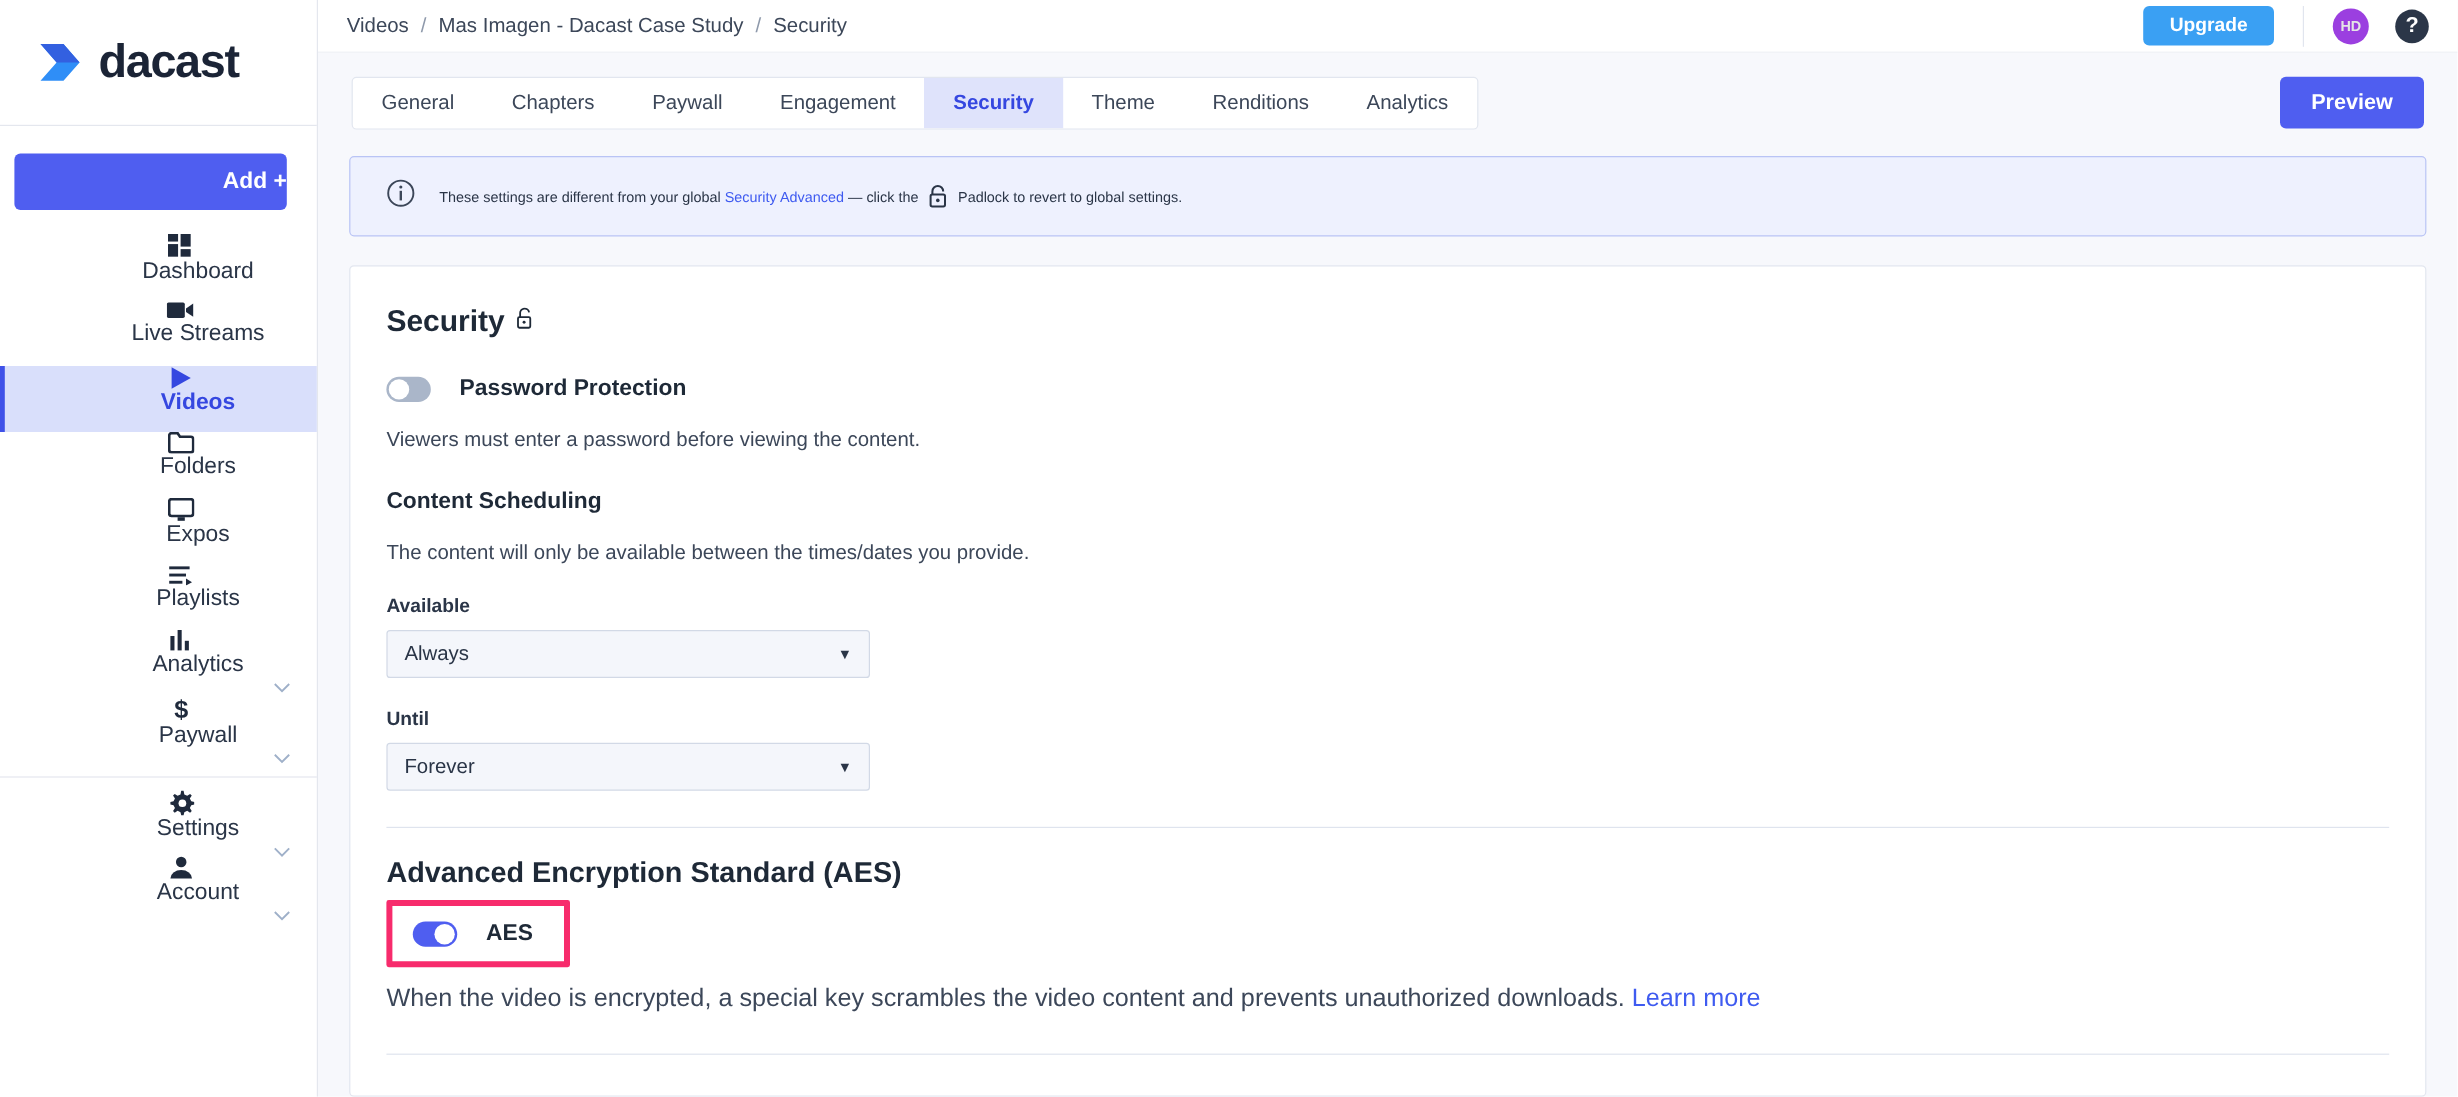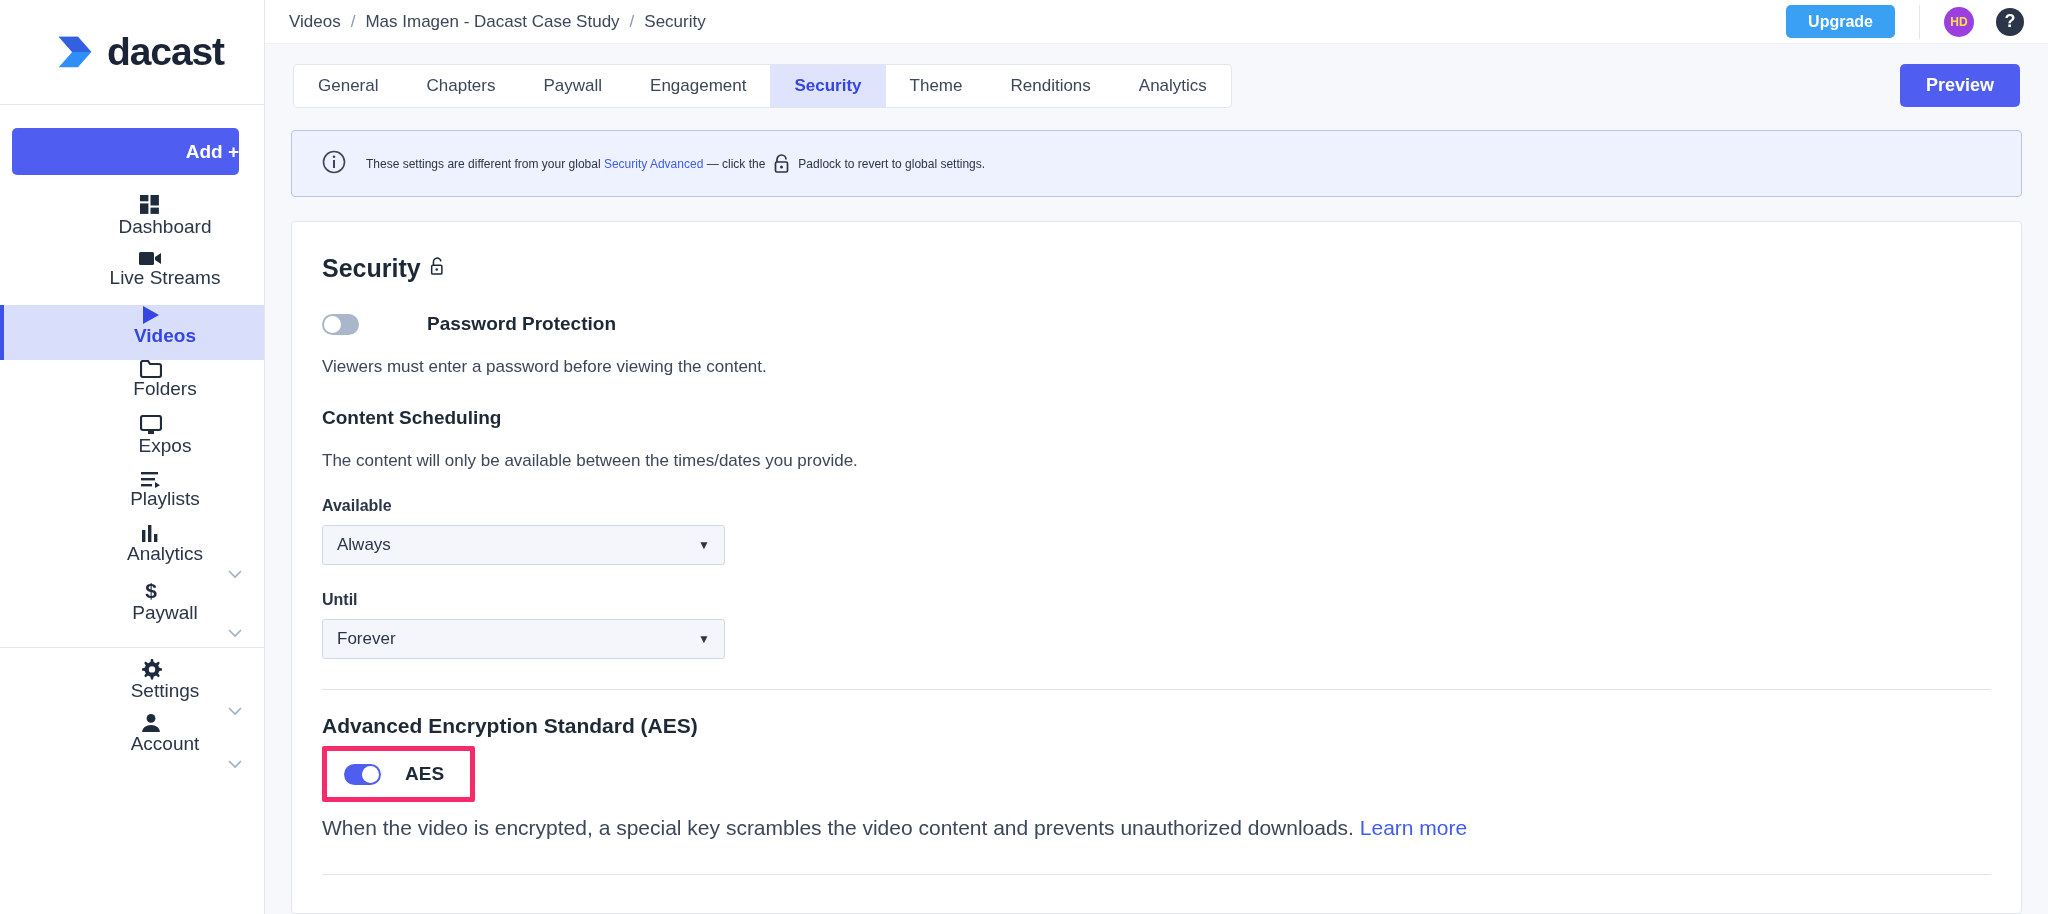--- a/index.html
+++ b/index.html
@@ -14,21 +14,21 @@
 
   
   .sidebar {
     width: 265px; min-width: 265px; height: 914px;
     background: #ffffff;
     border-right: 1px solid #e4e7ee;
     display: flex; flex-direction: column;
   }
   .logo-area {
     height: 105px; border-bottom: 1px solid #e4e7ee;
-    display: flex; align-items: center; padding-left: 53px;
+    display: flex; align-items: center; padding-left: 28px;
   }
   .logo-mark { width: 46px; height: 46px; margin-right: 8px; flex: none; }
   .logo-text { font-size: 39px; font-weight: 700; letter-spacing: -1.1px; color: #1b2436; }
   .add-wrap { padding: 23px 25px 12px 12px; }
   .add-btn {
     display: block; width: 100%; height: 47px; line-height: 47px;
     background: #4f5ef0; color: #fff; border: none; border-radius: 5px;
     font-size: 19px; font-weight: 700; cursor: pointer; text-align: right;
     font-family: "Liberation Sans", sans-serif;
   }
@@ -63,21 +63,21 @@
   .crumb .c-link { cursor: pointer; }
   .top-right { margin-left: auto; display: flex; align-items: center; gap: 0; padding-left: 46px; }
   .upgrade-btn {
     background: #3aa0f3; color: #fff; border: none; border-radius: 5px;
     height: 33px; padding: 0 22px; font-size: 16px; font-weight: 700; cursor: pointer;
     font-family: "Liberation Sans", sans-serif;
   }
   .top-div { width: 1px; height: 34px; background: #e1e5ee; margin: 0 24px; }
   .avatar {
     width: 30px; height: 30px; border-radius: 50%; background: #9b3fe0;
-    color: #fde047; font-size: 12px; font-weight: 700;
+    color: #e5e5e5; font-size: 12px; font-weight: 700;
     display: flex; align-items: center; justify-content: center; cursor: pointer;
   }
   .help-icon {
     width: 28px; height: 28px; border-radius: 50%; background: #2b3648; color: #fff;
     font-size: 18px; font-weight: 700; margin-left: 22px;
     display: flex; align-items: center; justify-content: center; cursor: pointer;
     font-family: "Liberation Sans", sans-serif;
   }
 
   .tabrow { display: flex; padding: 20px 28px 0 28px; }
@@ -105,21 +105,21 @@
   .banner .pad { margin: 0 8px; display: inline-flex; align-items: center; }
 
   .card {
     margin: 24px 26px 0 26px; background: #fff; border: 1px solid #e2e6ef;
     border-radius: 4px; flex: 1; padding: 32px 30px 0 30px; overflow: hidden;
   }
   .sec-title {
     font-size: 25px; font-weight: 700; color: #1e2937;
     display: flex; align-items: center; gap: 8px;
   }
-  .row-toggle { display: flex; align-items: center; margin-top: 30px; gap: 44px; }
+  .row-toggle { display: flex; align-items: center; margin-top: 30px; }
   .toggle {
     width: 37px; height: 21px; border-radius: 11px; position: relative;
     cursor: pointer; flex: none;
   }
   .toggle.off { background: #aab6c9; }
   .toggle.on  { background: #4f5ef0; }
   .toggle .knob {
     position: absolute; top: 2px; width: 17px; height: 17px; border-radius: 50%;
     background: #fff;
   }
@@ -131,21 +131,21 @@
   .field-label { margin-top: 26px; font-size: 16px; font-weight: 700; color: #2a3547; }
   .select {
     margin-top: 10px; width: 403px; height: 40px; background: #f4f6fb;
     border: 1px solid #d2d9e6; border-radius: 3px;
     display: flex; align-items: center; padding: 0 14px; cursor: pointer;
     font-size: 17px; color: #2a3547;
   }
   .select .caret { margin-left: auto; font-size: 12px; color: #2a3547; }
   .hr { height: 1px; background: #dfe4ee; margin: 30px 0 0 0; }
 
-  .aes-head { margin-top: 24px; font-size: 21px; font-weight: 700; color: #1e2937; }
+  .aes-head { margin-top: 24px; font-size: 24px; font-weight: 700; color: #1e2937; }
   .aes-hl {
     margin-top: 8px; border: 5px solid #f72b6c; display: inline-flex; align-items: center;
     padding: 12px 26px 12px 17px; border-radius: 2px;
   }
   .aes-hl .tlabel { margin-left: 24px; font-size: 19px; font-weight: 700; color: #1e2937; }
   .aes-desc { margin-top: 14px; font-size: 21px; color: #3c4759; }
   .aes-desc .link { color: #3f5bf0; cursor: pointer; }
   .hr2 { height: 1px; background: #dfe4ee; margin-top: 34px; }
 </style>
 </head>

